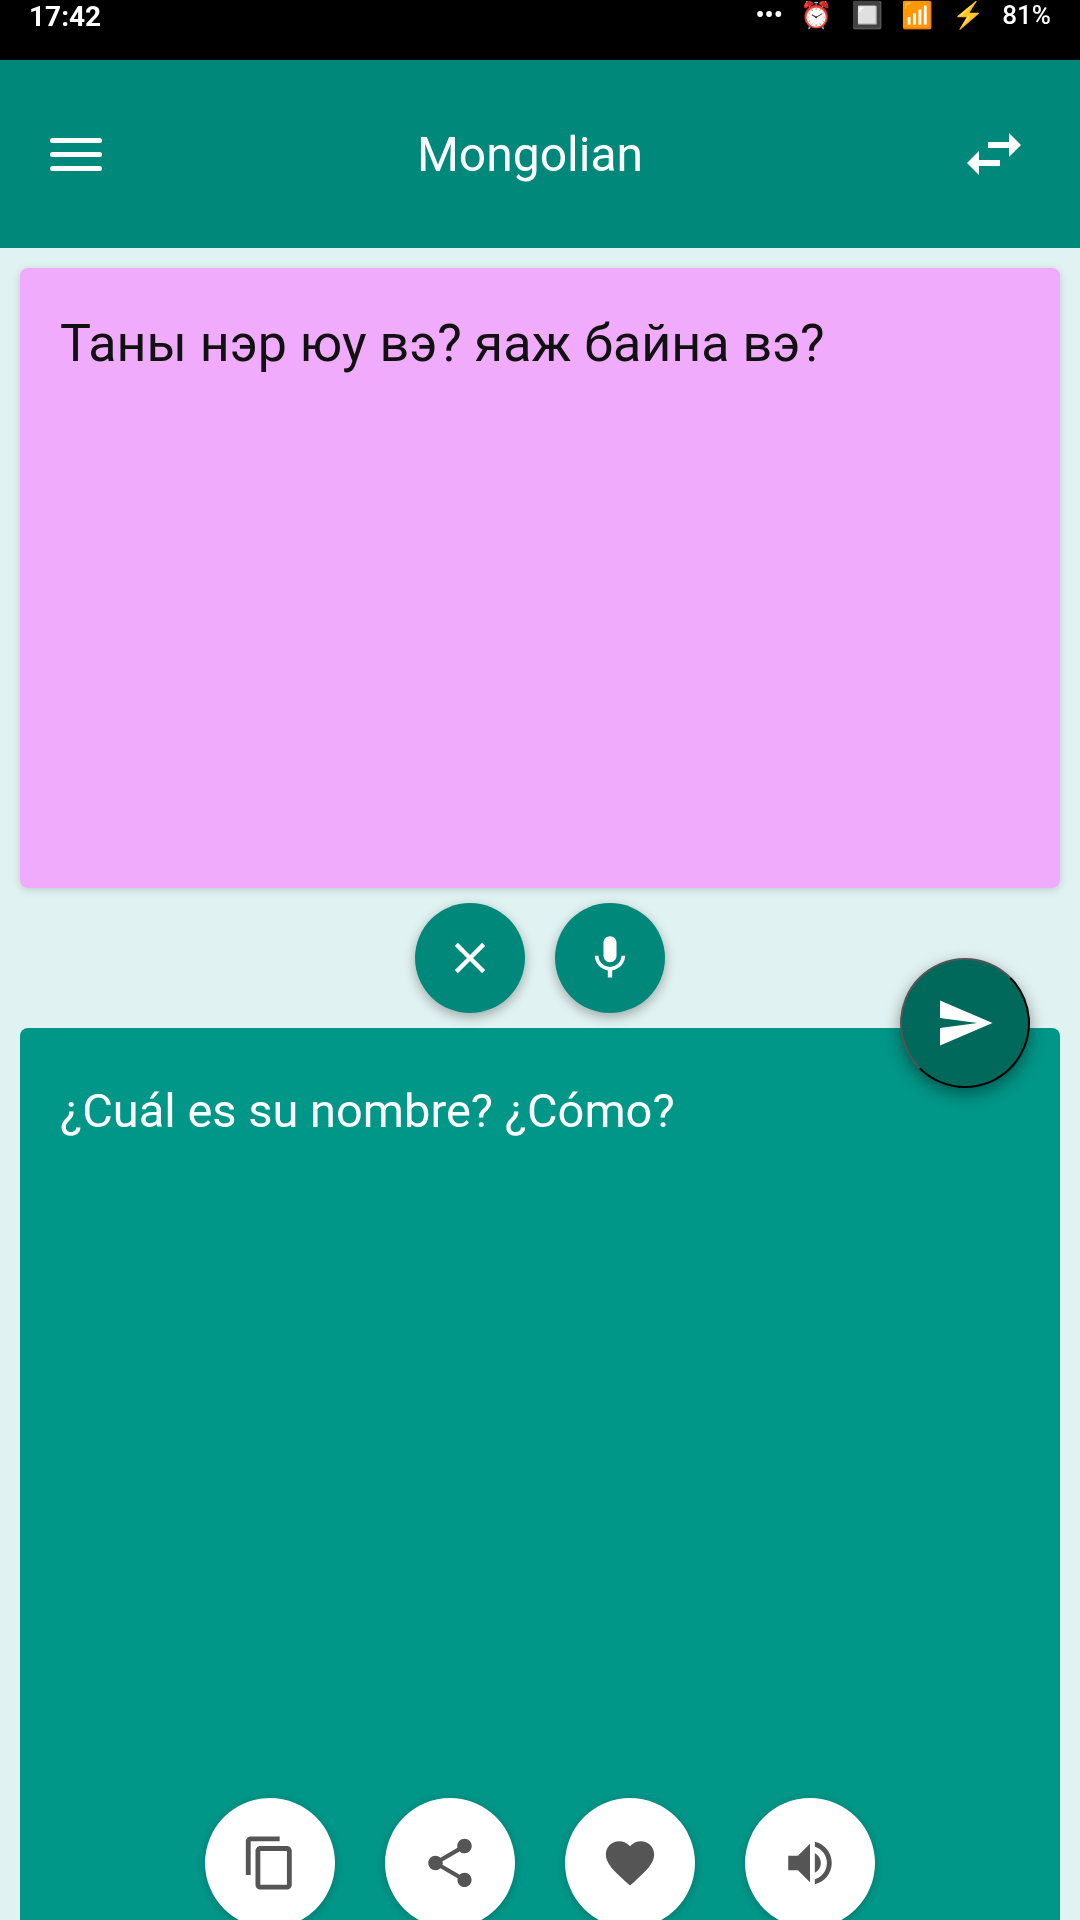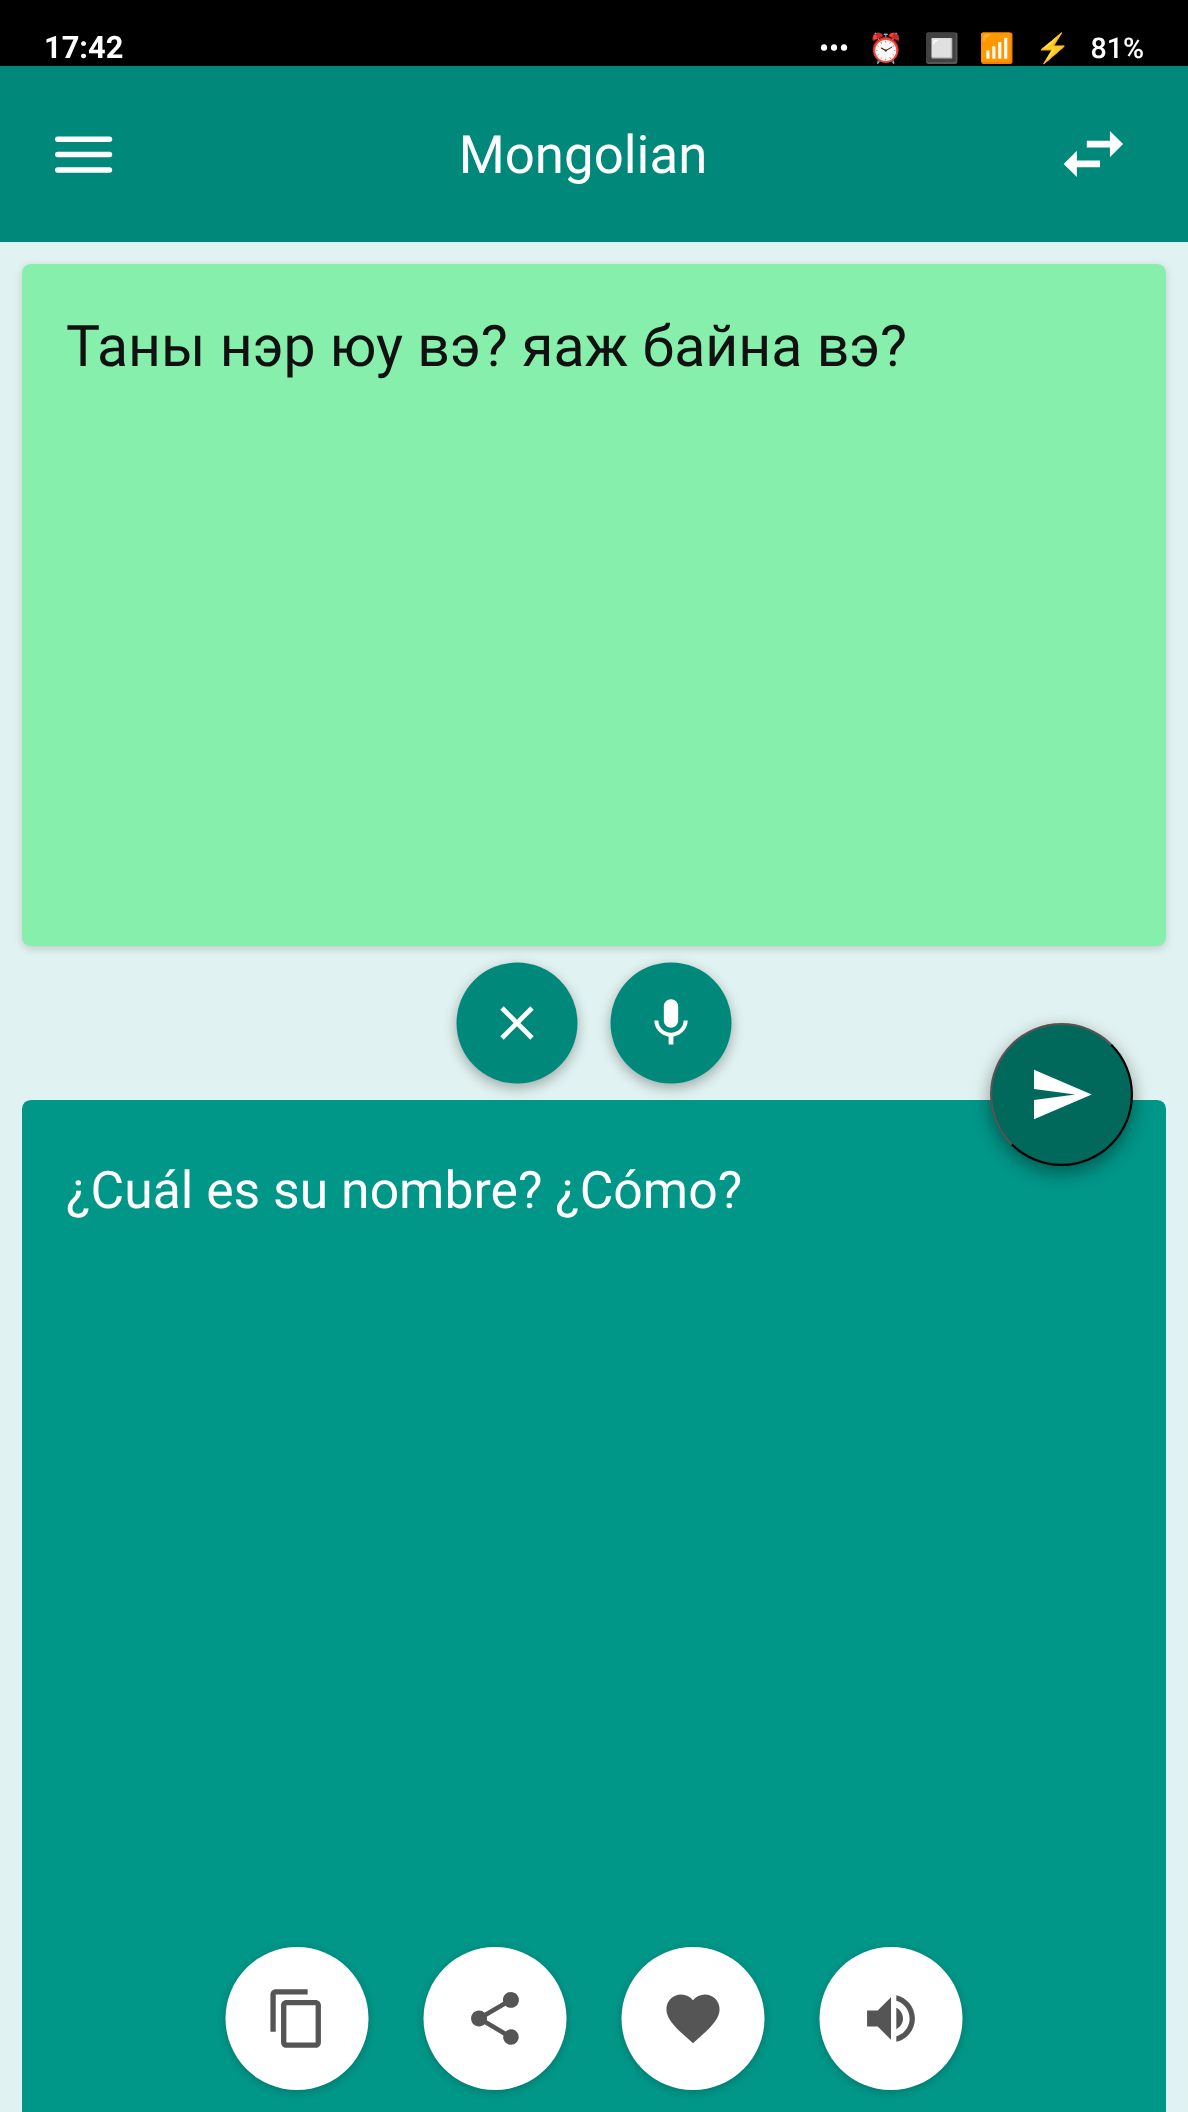--- a/index.html
+++ b/index.html
@@ -12,40 +12,40 @@
       background: #e0f2f1;
       overflow: hidden;
       position: relative;
     }
 
     
     .status-bar {
       background: #000;
       height: 60px;
       display: flex;
-      align-items: flex-end;
+      align-items: flex-start;
       justify-content: space-between;
-      padding: 0 40px;
+      padding: 0 29px;
       color: #fff;
       font-size: 28px;
       font-weight: 500;
     }
     .status-left { font-weight: bold; }
     .status-right {
       display: flex;
       align-items: center;
       gap: 18px;
     }
     .status-right span { font-size: 26px; }
     .battery-text { font-size: 26px; }
 
     
     .header {
       background: #00897b;
-      height: 160px;
+      height: 188px;
       display: flex;
       align-items: center;
       justify-content: space-between;
       padding: 0 50px;
     }
     .header-menu {
       display: flex;
       flex-direction: column;
       gap: 9px;
       cursor: pointer;
@@ -69,21 +69,21 @@
       display: flex;
       align-items: center;
     }
     .swap-icon {
       width: 72px;
       height: 72px;
     }
 
     
     .source-panel {
-      background: #86efac;
+      background: #f0abfc;
       margin: 20px 20px 0 20px;
       border-radius: 8px;
       padding: 40px 40px 100px 40px;
       min-height: 620px;
       position: relative;
       box-shadow: 0 2px 8px rgba(0,0,0,0.15);
     }
     .source-text {
       font-size: 52px;
       color: #111;

